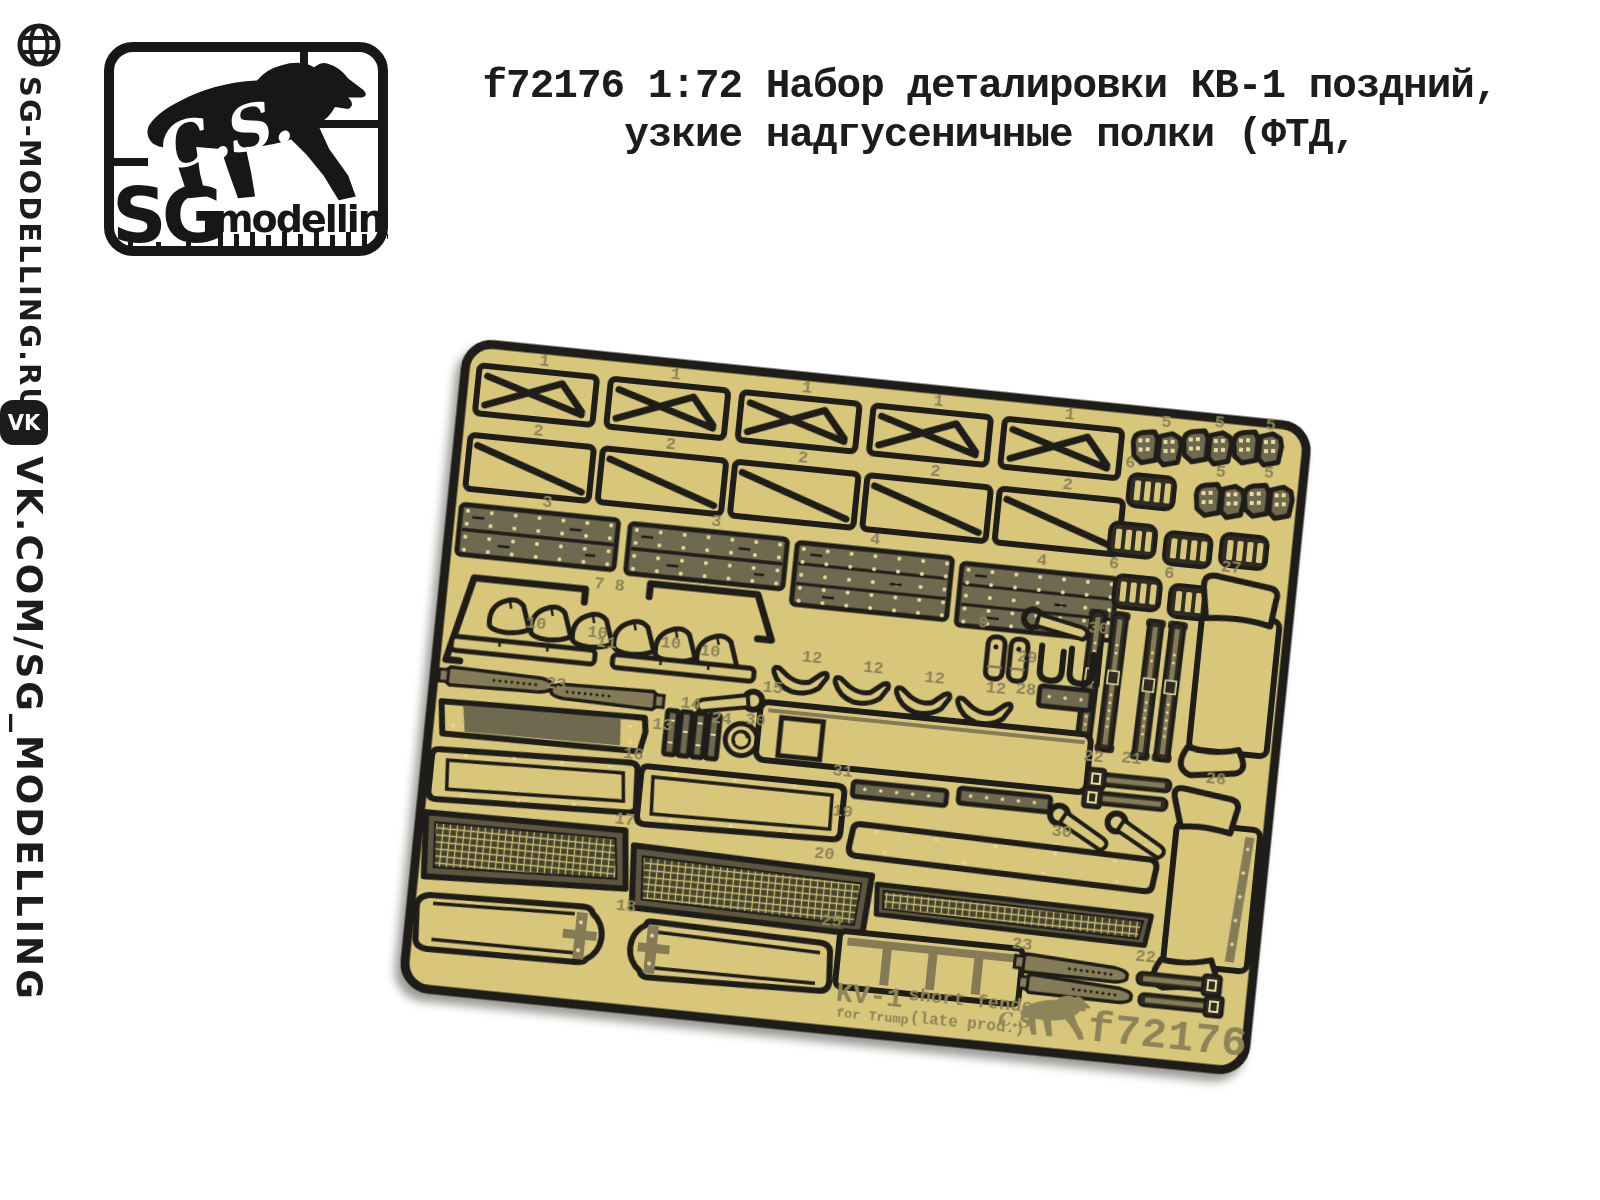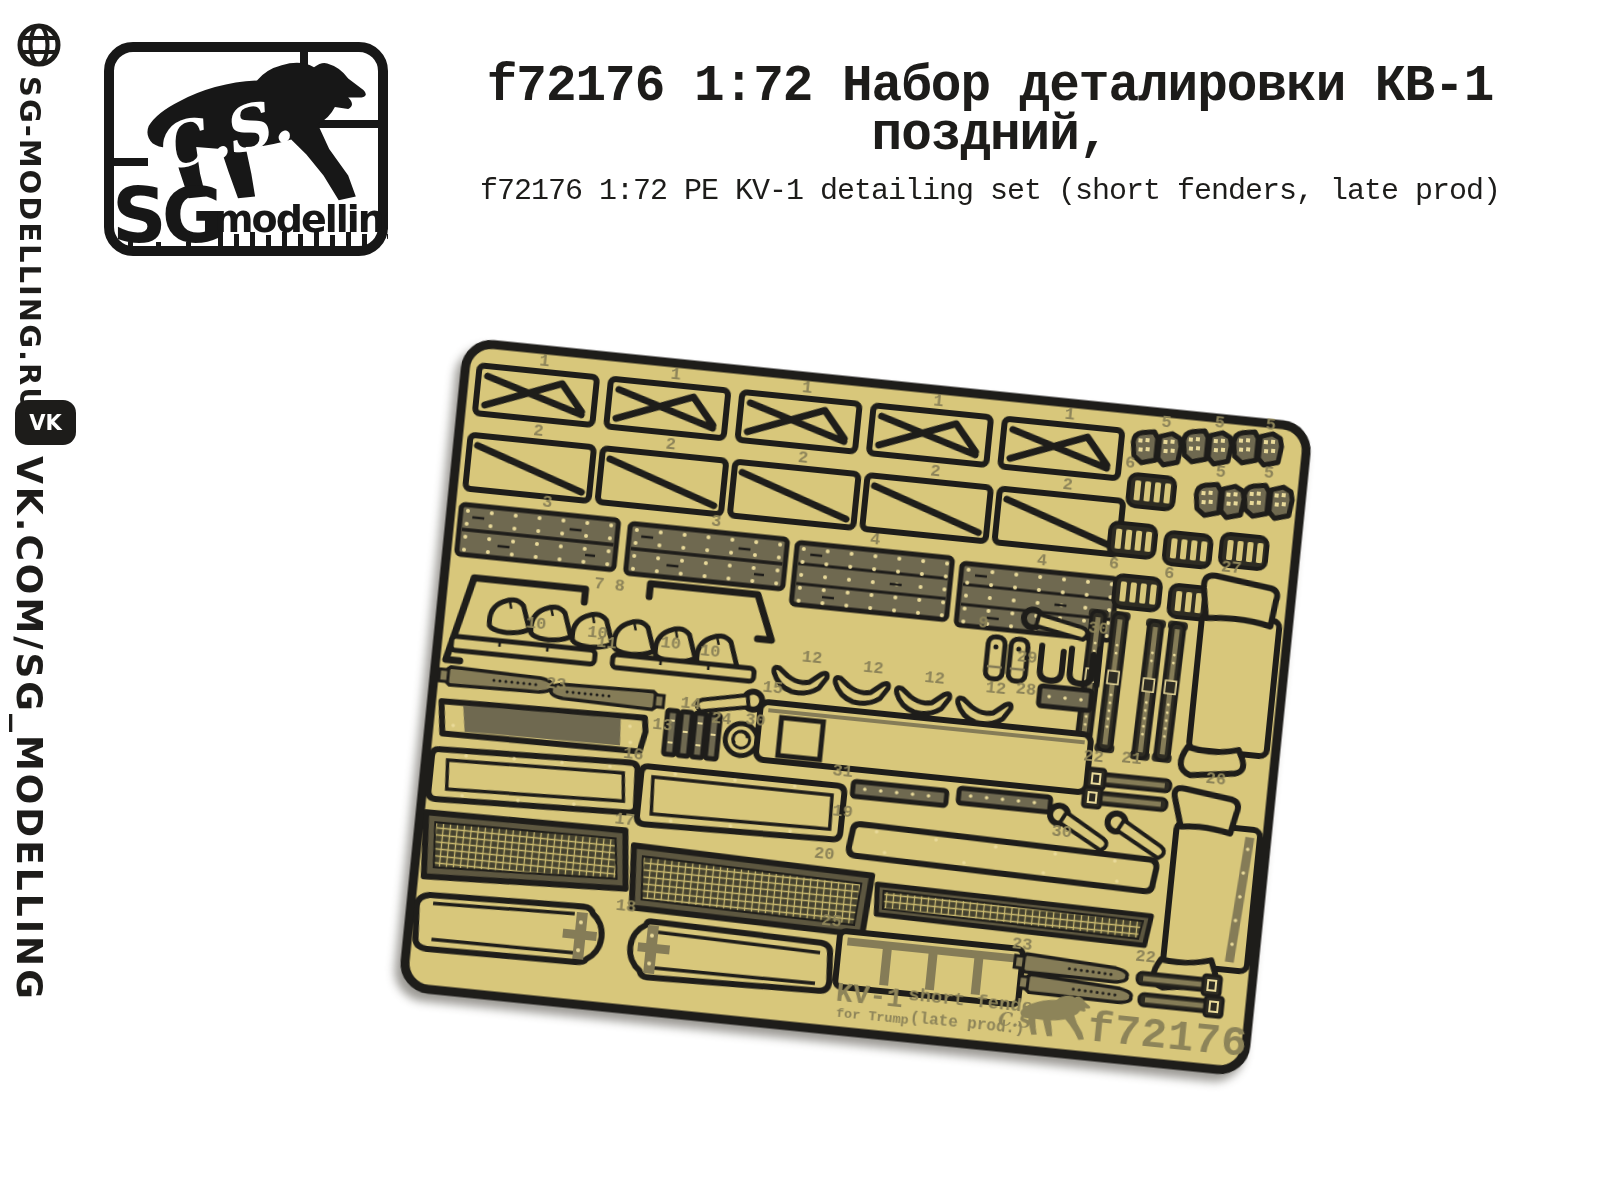--- a/index.html
+++ b/index.html
@@ -4,28 +4,28 @@
 <style>
   html,body{margin:0;padding:0;background:#fff;}
   .stage{position:relative;width:1600px;height:1200px;background:#fff;overflow:hidden;
          font-family:"Liberation Sans",sans-serif;}
   
   .rail-icon{position:absolute;left:16px;top:22px;}
   .vtext{position:absolute;writing-mode:vertical-rl;font-family:"DejaVu Sans",sans-serif;
          font-weight:bold;color:#1d1c1a;white-space:nowrap;}
   .vtext.site{left:13px;top:76px;font-size:29px;letter-spacing:2px;}
   .vtext.vk{left:9px;top:456px;font-size:36px;letter-spacing:3px;}
-  .vk-badge{position:absolute;left:15px;top:400px;width:61px;height:45px;background:#1d1c1a;
+  .vk-badge{position:absolute;left:0;top:400px;width:48px;height:45px;background:#1d1c1a;
             border-radius:13px;display:flex;align-items:center;justify-content:center;}
   .vk-badge span{color:#fff;font-family:"DejaVu Sans",sans-serif;font-weight:bold;font-size:21px;}
   
   .logo-box{position:absolute;left:104px;top:42px;width:284px;height:214px;}
   .titles{position:absolute;left:400px;top:62px;width:1180px;text-align:center;color:#1d1c1a;
           font-family:"Liberation Mono",monospace;}
-  .titles h1{margin:0;font-size:51px;line-height:49px;font-weight:700;letter-spacing:-1px;}
+  .titles h1{margin:0;font-size:41px;line-height:49px;font-weight:700;letter-spacing:-1px;}
   .titles h1 span{display:block;}
   .subtitle{margin:14px 0 0 0;font-size:30px;font-weight:400;letter-spacing:-1px;}
   
   .fret-wrap{position:absolute;left:356px;top:312px;}
   #fret{filter:drop-shadow(-5px 8px 5px rgba(35,32,20,.45));}
   .plate{fill:#d8c77b;stroke:#1e1d1a;stroke-width:9;}
   .out{fill:#d8c77b;stroke:#1e1d1a;stroke-width:6;stroke-linejoin:round;}
   .thin{fill:#d8c77b;stroke:#1e1d1a;stroke-width:5;stroke-linejoin:round;}
   .olv{fill:#6f6950;stroke:#1e1d1a;stroke-width:5;stroke-linejoin:round;}
   .dk{stroke:#1e1d1a;stroke-width:7;fill:none;stroke-linecap:round;stroke-linejoin:round;}
@@ -83,22 +83,22 @@
             <rect x="44" y="192" width="5" height="10"></rect>
             <rect x="74" y="192" width="5" height="10"></rect>
         </g>
       </g>
     </svg>
   </div>
 
   <div class="titles">
     <h1>
       <span>f72176 1:72 Набор деталировки КВ-1 поздний,</span>
+      <span>узкие надгусеничные полки (ФТД,</span>
     </h1>
-    <p class="subtitle">f72176 1:72 PE KV-1 detailing set (short fenders, late prod)</p>
   </div>
 
   <div class="fret-wrap">
   <svg width="1010" height="820" viewBox="0 0 1010 820">
     <defs>
       <pattern id="mesh" width="7" height="7" patternUnits="userSpaceOnUse">
         <rect width="7" height="7" fill="#45422f"></rect>
         <path d="M0,3.5 H7 M3.5,0 V7" stroke="#c9b96f" stroke-width="1.3"></path>
       </pattern>
       <pattern id="riv" width="24" height="13" patternUnits="userSpaceOnUse">

